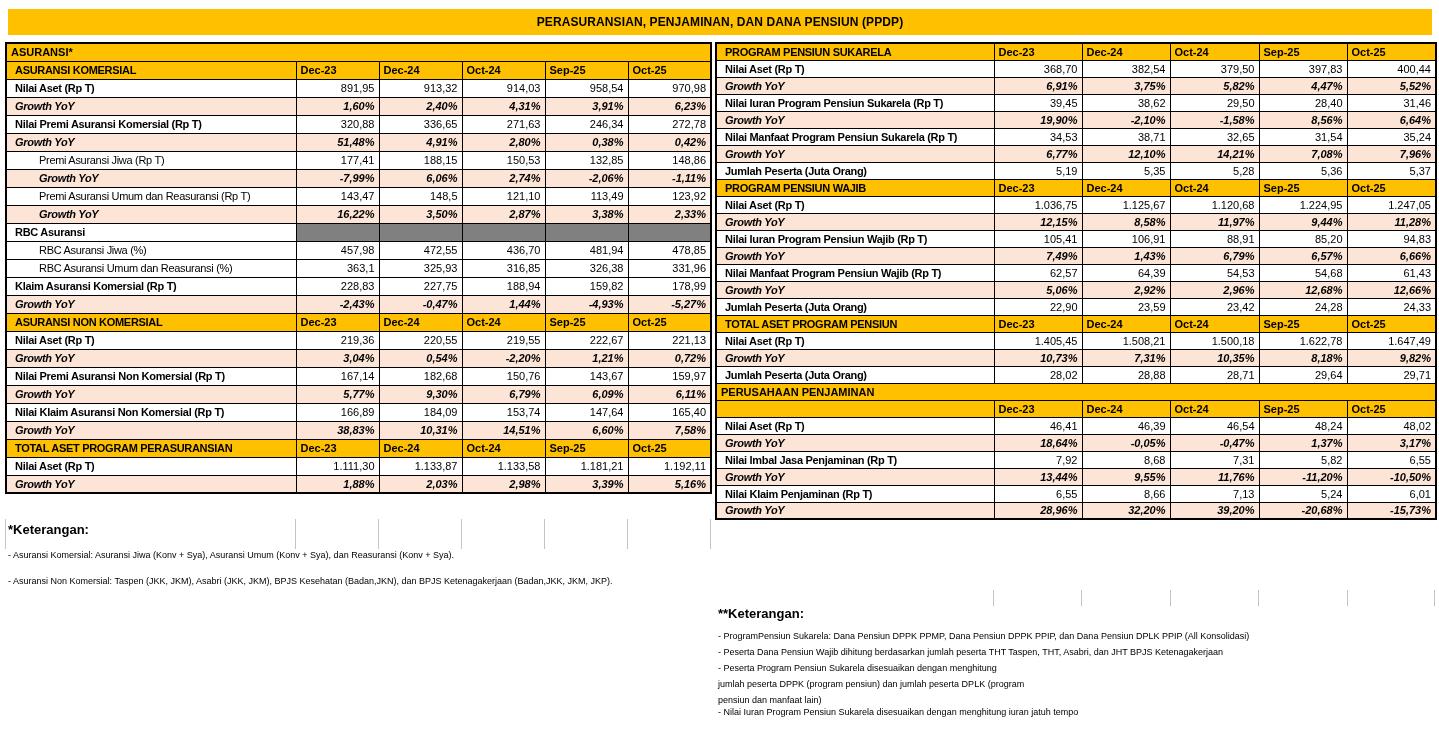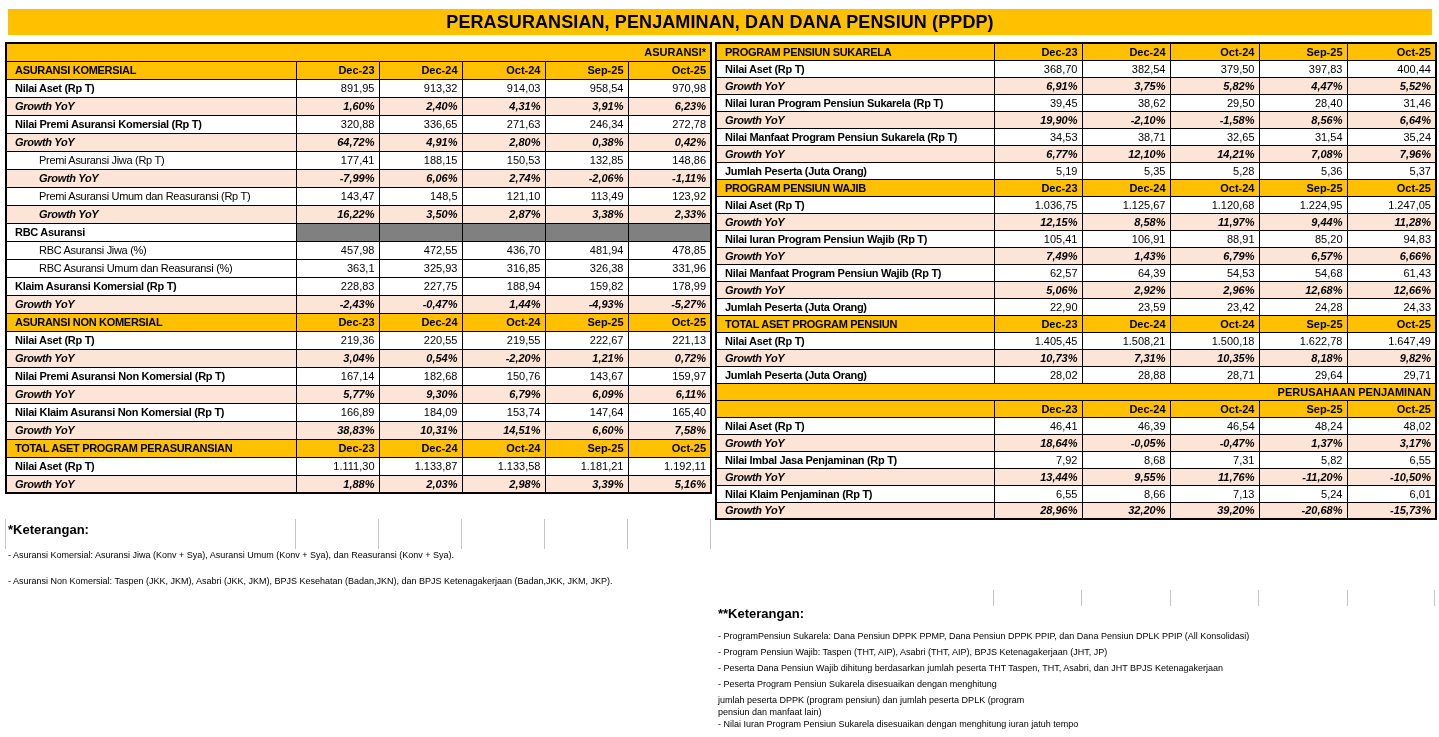--- a/index.html
+++ b/index.html
@@ -12,37 +12,37 @@
   html,body{margin:0;padding:0;}
   body{
     width:1439px;height:737px;position:relative;background:#ffffff;
     font-family:"Liberation Sans", sans-serif;color:#000;
     overflow:hidden;
   }
   .title-bar{
     position:absolute;left:8px;top:9px;width:1424px;height:26px;
     background:var(--c-orange);
     display:flex;align-items:center;justify-content:center;
-    font-weight:bold;font-size:18px;letter-spacing:0.1px;
+    font-weight:bold;font-size:12px;letter-spacing:0.1px;
   }
   table.tbl{
     position:absolute;top:42px;border-collapse:collapse;table-layout:fixed;
     border:2px solid var(--c-border);background:#fff;
   }
   #left-table{left:5px;width:705px;}
   #right-table{left:715px;width:720px;}
   .tbl td{
     border:1px solid var(--c-border);
     font-size:11px;line-height:12px;
     padding:0 4px;overflow:hidden;white-space:nowrap;
   }
   #left-table td{height:18px;}
   #right-table td{height:17px;}
   td.hdr{background:var(--c-orange);font-weight:bold;}
-  td.center{text-align:right;}
+  td.center{text-align:left;}
   td.lbl{text-align:left;font-weight:bold;letter-spacing:-0.3px;padding-left:8px;}
   td.lbl.ind{font-weight:normal;padding-left:32px;}
   td.val{text-align:right;}
   tr.growth td{background:var(--c-pink);font-weight:bold;font-style:italic;}
   tr.growth td.lbl{font-weight:bold;}
   td.greycell{background:var(--c-grey);}
   .notes{position:absolute;font-size:9px;line-height:11px;}
   .notes .nh{font-weight:bold;font-size:13px;}
   #notes-left{left:8px;top:524px;width:700px;}
   #notes-left .nh{margin-bottom:15px;}
@@ -99,21 +99,21 @@
       <tr>
         <td class="lbl">Nilai Premi Asuransi Komersial (Rp T)</td>
         <td class="val">320,88</td>
         <td class="val">336,65</td>
         <td class="val">271,63</td>
         <td class="val">246,34</td>
         <td class="val">272,78</td>
       </tr>
       <tr class="growth">
         <td class="lbl">Growth YoY</td>
-        <td class="val">64,72%</td>
+        <td class="val">51,48%</td>
         <td class="val">4,91%</td>
         <td class="val">2,80%</td>
         <td class="val">0,38%</td>
         <td class="val">0,42%</td>
       </tr>
       <tr>
         <td class="lbl ind">Premi Asuransi Jiwa (Rp T)</td>
         <td class="val">177,41</td>
         <td class="val">188,15</td>
         <td class="val">150,53</td>
@@ -501,21 +501,20 @@
 
 <div class="notes" id="notes-left">
   <div class="nh">*Keterangan:</div>
 <div class="nl">- Asuransi Komersial: Asuransi Jiwa (Konv + Sya), Asuransi Umum (Konv + Sya), dan Reasuransi (Konv + Sya).</div>
     <div class="nl">- Asuransi Non Komersial: Taspen (JKK, JKM), Asabri (JKK, JKM), BPJS Kesehatan (Badan,JKN), dan BPJS Ketenagakerjaan (Badan,JKK, JKM, JKP).</div>
   </div>
 
 <div class="notes" id="notes-right">
   <div class="nh">**Keterangan:</div>
 <div class="nl">- ProgramPensiun Sukarela: Dana Pensiun DPPK PPMP,  Dana Pensiun DPPK PPIP, dan Dana Pensiun DPLK PPIP (All Konsolidasi)</div>
-    <div class="nl">- Program Pensiun Wajib: Taspen (THT, AIP), Asabri (THT, AIP), BPJS Ketenagakerjaan (JHT, JP)</div>
     <div class="nl">- Peserta Dana Pensiun Wajib dihitung berdasarkan jumlah peserta THT Taspen, THT, Asabri, dan JHT BPJS Ketenagakerjaan</div>
     <div class="nl">- Peserta Program Pensiun Sukarela disesuaikan dengan menghitung</div>
     <div class="nl">jumlah peserta DPPK (program pensiun) dan jumlah peserta DPLK (program</div>
     <div class="nl">pensiun dan manfaat lain)</div>
     <div class="nl">- Nilai Iuran Program Pensiun Sukarela disesuaikan dengan menghitung iuran jatuh tempo</div>
   </div>
 
 <div class="stub" style="left: 5px; top: 519px; height: 30px;"></div>
 <div class="stub" style="left: 295px; top: 519px; height: 30px;"></div>
 <div class="stub" style="left: 378px; top: 519px; height: 30px;"></div>

